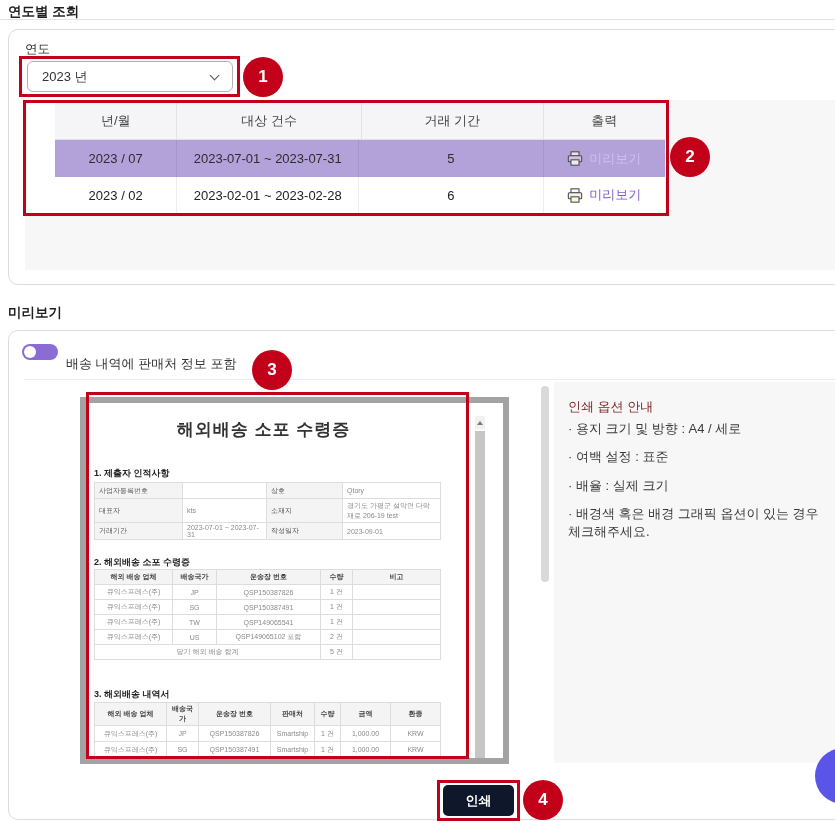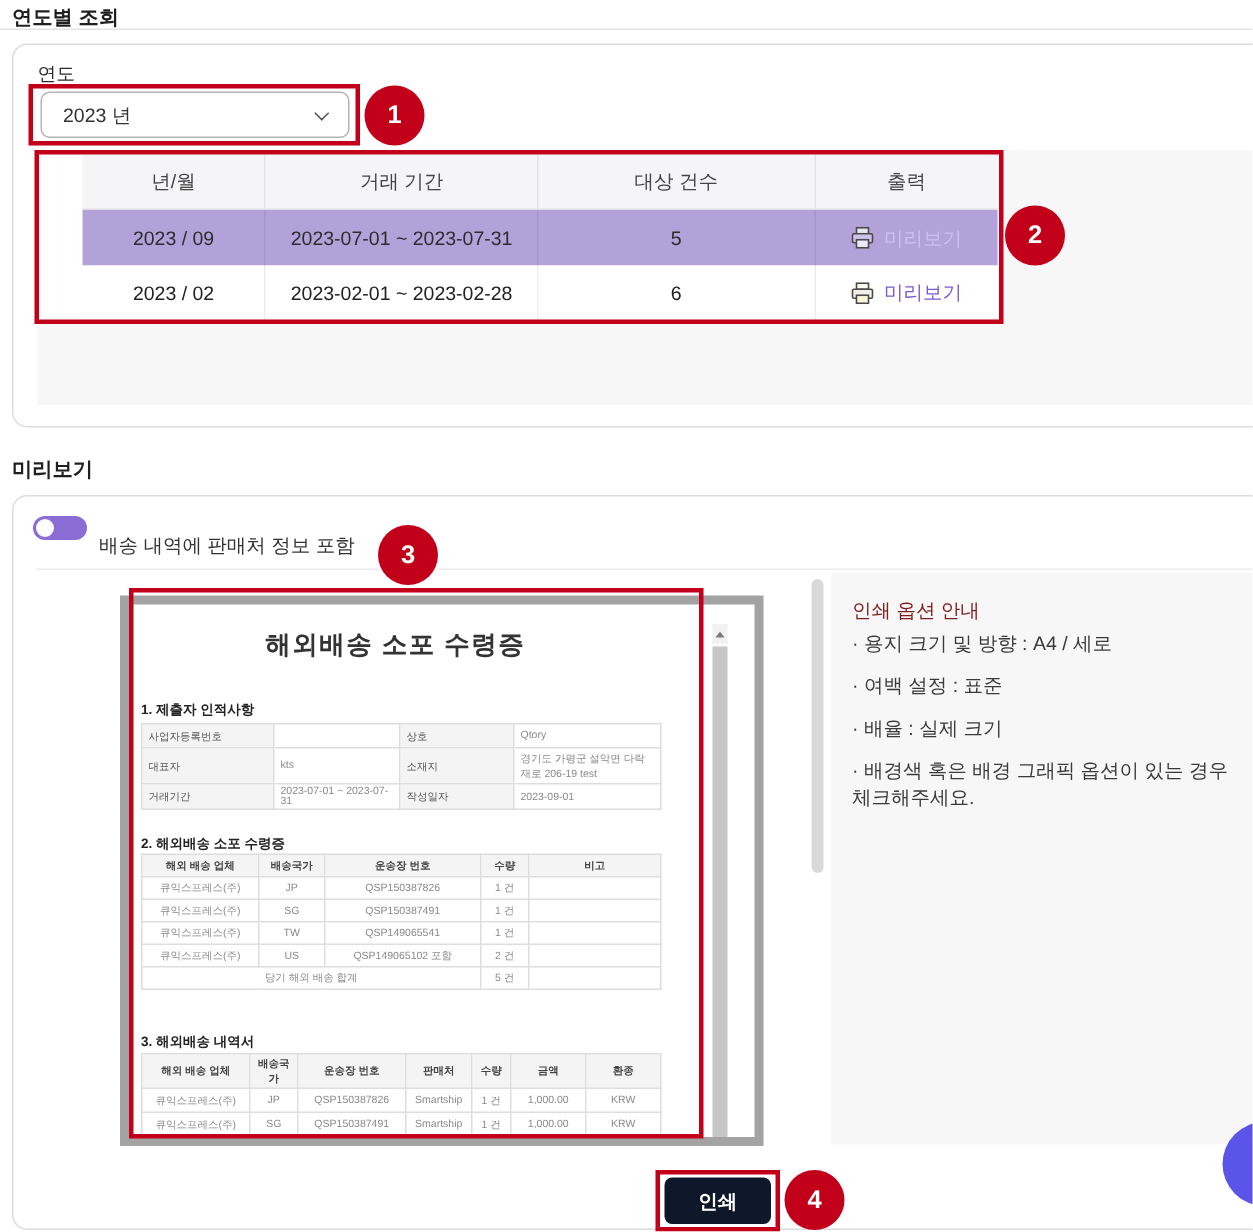--- a/index.html
+++ b/index.html
@@ -108,26 +108,26 @@
   <div class="abs select">
     <span>2023 년</span>
     <span class="chev"></span>
   </div>
 
   <div class="abs gray-block"></div>
 
   <div class="abs htable">
     <div class="hrow head">
       <div class="hcell c0">년/월</div>
+      <div class="hcell c2">대상 건수</div>
       <div class="hcell c1">거래 기간</div>
-      <div class="hcell c2">대상 건수</div>
       <div class="hcell c3">출력</div>
     </div>
     <div class="hrow sel">
-      <div class="hcell c0">2023 / 09</div>
+      <div class="hcell c0">2023 / 07</div>
       <div class="hcell c1">2023-07-01 ~ 2023-07-31</div>
       <div class="hcell c2">5</div>
       <div class="hcell c3 act">
         <svg class="printer-svg" width="16" height="15" viewBox="0 0 24 22">
           <rect x="6" y="1" width="12" height="6" fill="#e9e4f2" stroke="#4a4a4a" stroke-width="1.6"></rect>
           <rect x="2" y="7" width="20" height="9" rx="1.5" fill="#cfc2e8" stroke="#4a4a4a" stroke-width="1.6"></rect>
           <rect x="6" y="13" width="12" height="8" fill="#efeaf7" stroke="#4a4a4a" stroke-width="1.6"></rect>
         </svg>
         <span class="lnk">미리보기</span>
       </div>

